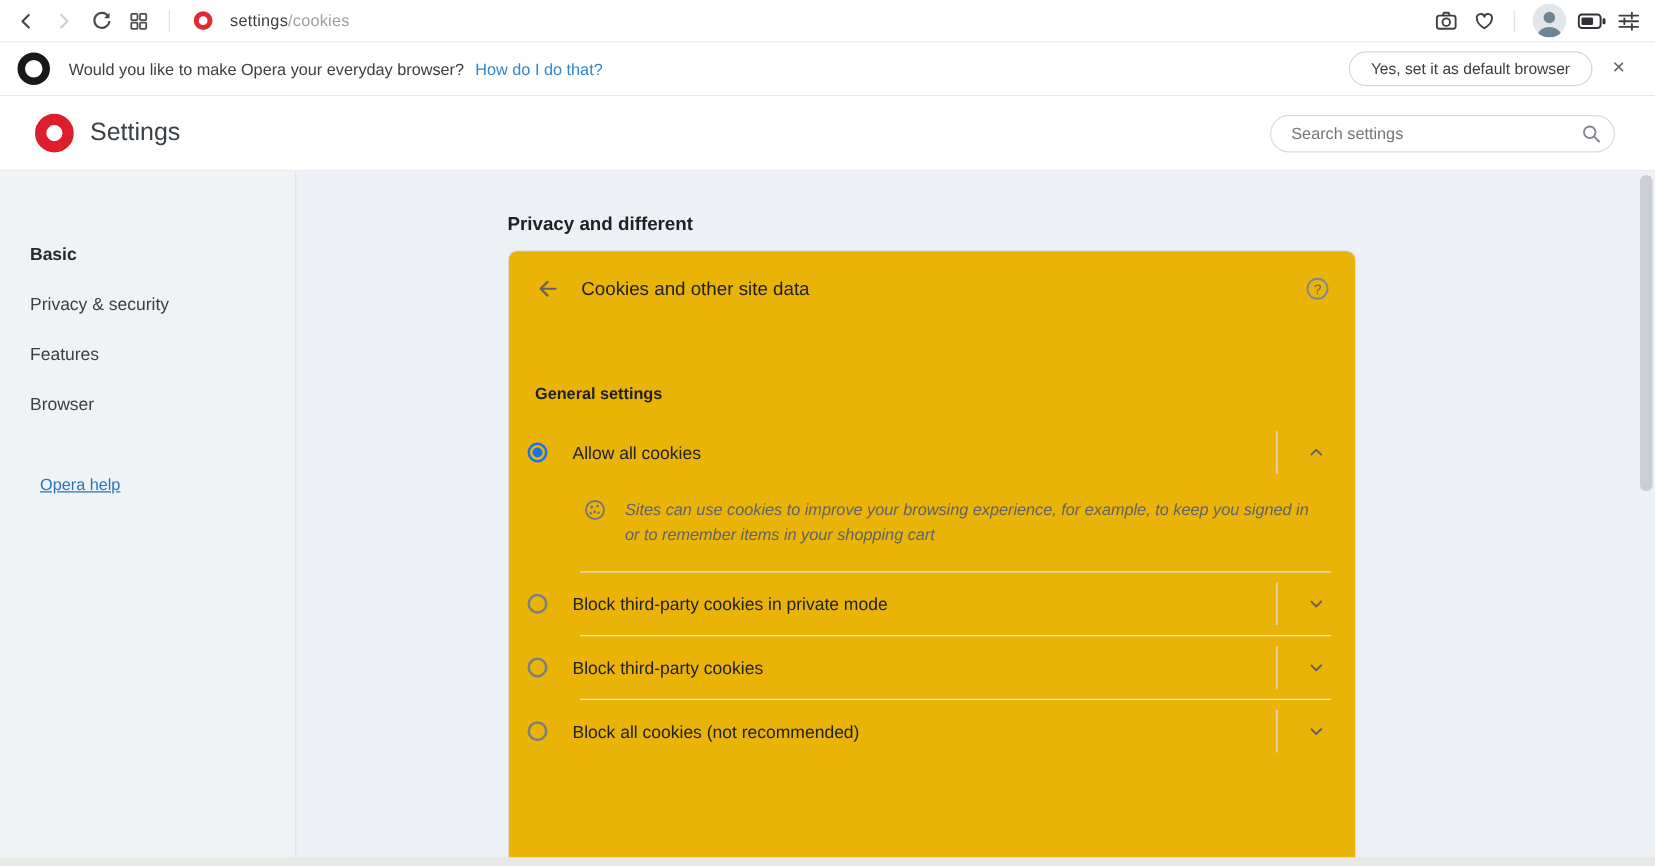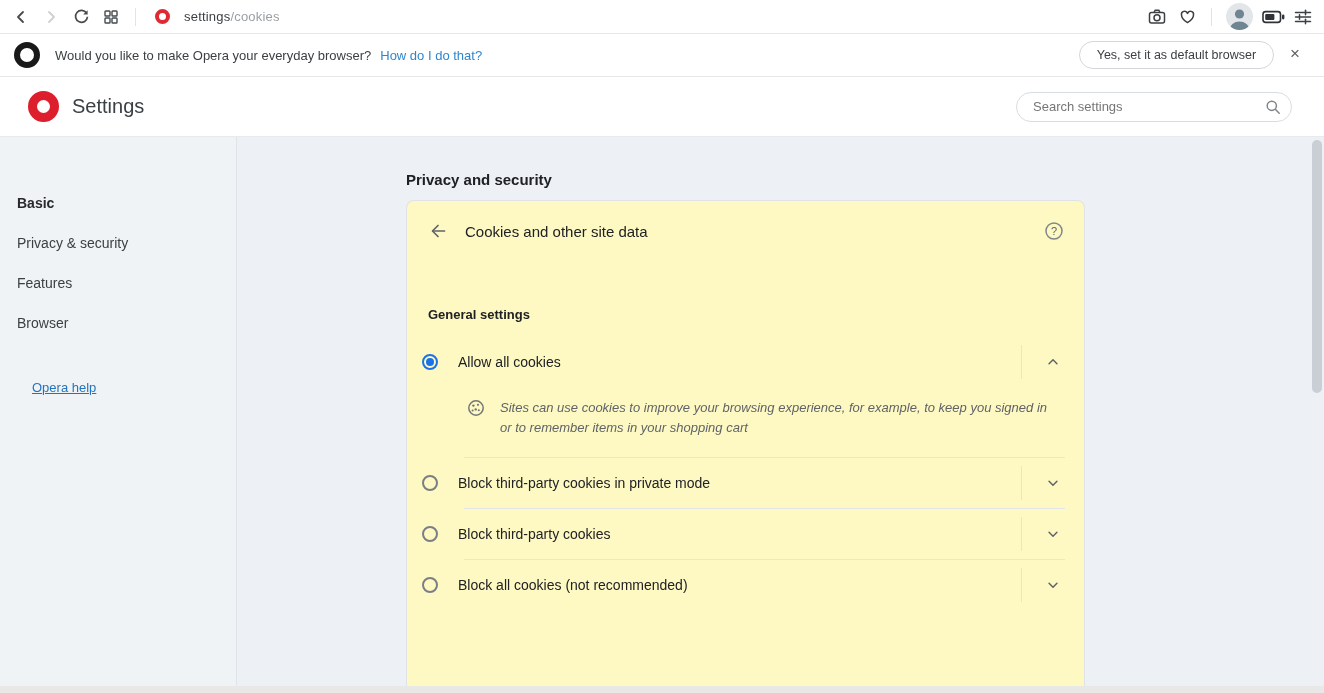--- a/index.html
+++ b/index.html
@@ -37,30 +37,30 @@
   .o-red { width:31px; height:31px; border:9px solid #dd1f2d; border-radius:50%; margin-right:13px; }
   .set-title { font-size:20px; color:#3b4045; font-weight:400; }
   .search-settings { margin-left:auto; width:276px; height:30px; border:1px solid #d9dde1;
     border-radius:16px; background:#fff; display:flex; align-items:center; padding:0 10px 0 16px; }
   .search-settings input { flex:1; border:none; outline:none; background:transparent;
     font-size:13px; color:#5f6368; font-family:"Liberation Sans", sans-serif; }
 
   
   .content { display:flex; height:556px; background:#edf1f5; position:relative; }
   .sidebar { width:237px; flex-shrink:0; background:#f0f3f6; border-right:1px solid #e0e4e8; padding-top:46px; }
-  .side-item { height:40px; line-height:40px; padding-left:17px; font-size:14px; color:#3c4043; cursor:pointer; }
+  .side-item { height:40px; line-height:40px; padding-left:24px; font-size:14px; color:#3c4043; cursor:pointer; }
   .side-item.active { font-weight:700; color:#27292b; }
   .side-links { margin-top:28px; }
   .side-link { display:block; padding:9px 0 9px 32px; font-size:13px; }
   .side-link a { color:#2374bd; cursor:pointer; }
 
   .main { flex:1; padding:34px 0 0 169px; }
   .page-h { font-size:15px; font-weight:700; color:#202124; margin-bottom:12px; }
 
-  .card { width:679px; height:486px; background:#fef9c3; border:1px solid #dfe3e7; border-bottom:none;
+  .card { width:679px; height:486px; background:#eab308; border:1px solid #dfe3e7; border-bottom:none;
     border-radius:8px 8px 0 0; overflow:hidden; }
   .card-header { height:60px; display:flex; align-items:center; padding:0 19px 0 21px; }
   .back-btn { width:20px; height:20px; display:flex; align-items:center; justify-content:center; cursor:pointer; }
   .card-title { font-size:15px; color:#202124; margin-left:17px; }
   .help-btn { margin-left:auto; width:22px; height:22px; display:flex; align-items:center; justify-content:center; cursor:pointer; }
   .card-search { width:160px; height:30px; margin-left:24px; background:#f3f5f7; border:1px solid #e4e7ea;
     border-radius:15px; display:flex; align-items:center; padding:0 9px 0 14px; }
   .card-search input { flex:1; width:90px; border:none; outline:none; background:transparent;
     font-size:13px; color:#757575; font-family:"Liberation Sans", sans-serif; }
 
@@ -199,21 +199,21 @@
     <div class="side-item active">Basic</div>
     <div class="side-item">Privacy &amp; security</div>
     <div class="side-item">Features</div>
     <div class="side-item">Browser</div>
     <div class="side-links">
       <span class="side-link"><a style="text-decoration:underline">Opera help</a></span>
     </div>
   </div>
 
   <div class="main">
-    <div class="page-h">Privacy and security</div>
+    <div class="page-h">Privacy and different</div>
 
     <div class="card">
       <div class="card-header">
         <div class="back-btn">
           <svg width="18" height="18" viewBox="0 0 18 18">
             <g stroke="#5f6368" stroke-width="1.7" fill="none" stroke-linecap="round" stroke-linejoin="round">
               <path d="M9 3.5 L3.5 9 L9 14.5"></path>
                 <line x1="3.8" y1="9" x2="15.5" y2="9"></line>
             </g>
           </svg>

